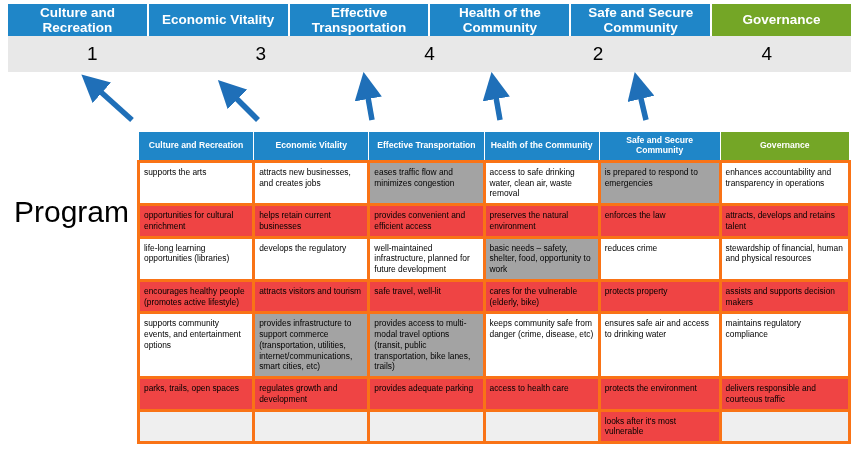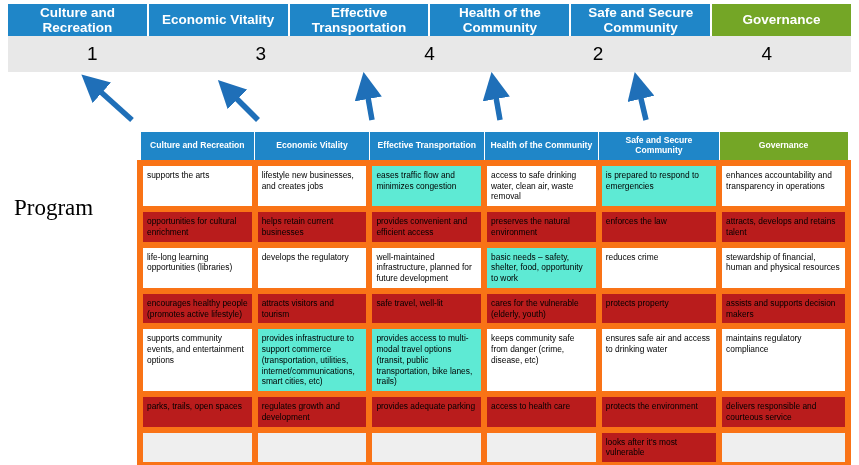--- a/index.html
+++ b/index.html
@@ -72,25 +72,24 @@
     width: 859px;
     height: 66px;
   }
 
   
   .caption {
     position: absolute;
     left: 14px;
     top: 195px;
     width: 120px;
-    font-size: 23px;
+    font-size: 30px;
     color: #000000;
     line-height: 1.12;
     text-align: left;
-    font-family: Liberation Serif, serif;
   }
 
   
   .matrix {
     position: absolute;
     left: 137px;
     top: 131px;
     width: 714px;
     border-collapse: collapse;
     table-layout: fixed;
@@ -107,30 +106,30 @@
     vertical-align: middle;
   }
   .matrix th.green {
     background: #74a626;
   }
   .matrix td {
     font-size: 8.4px;
     color: #000000;
     vertical-align: top;
     padding: 4px 4px;
-    border: 6px solid #f97316;
+    border: 3px solid #f97316;
     line-height: 1.28;
     background: #ffffff;
     height: 14px;
   }
   .matrix tr.alt td {
-    background: #b91c1c;
+    background: #ef4444;
   }
   .matrix td.hl {
-    background: #5eead4;
+    background: #a3a3a3;
   }
   .matrix td.empty {
     background: #ffffff;
   }
   .matrix tr.alt td.empty {
     background: #efefef;
   }
 </style>
 </head>
 <body>
@@ -188,21 +187,21 @@
       <th>Economic Vitality</th>
       <th>Effective Transportation</th>
       <th>Health of the Community</th>
       <th>Safe and Secure Community</th>
       <th class="green">Governance</th>
     </tr>
   </thead>
   <tbody>
       <tr>
         <td>supports the arts</td>
-        <td>lifestyle new businesses, and creates jobs</td>
+        <td>attracts new businesses, and creates jobs</td>
         <td class="hl">eases traffic flow and minimizes congestion</td>
         <td>access to safe drinking water, clean air, waste removal</td>
         <td class="hl">is prepared to respond to emergencies</td>
         <td>enhances accountability and transparency in operations</td>
       </tr>
       <tr class="alt">
         <td>opportunities for cultural enrichment</td>
         <td class="hl">helps retain current businesses</td>
         <td class="hl">provides convenient and efficient access</td>
         <td>preserves the natural environment</td>
@@ -214,39 +213,39 @@
         <td>develops the regulatory</td>
         <td>well-maintained infrastructure, planned for future development</td>
         <td class="hl">basic needs – safety, shelter, food, opportunity to work</td>
         <td>reduces crime</td>
         <td>stewardship of financial, human and physical resources</td>
       </tr>
       <tr class="alt">
         <td>encourages healthy people (promotes active lifestyle)</td>
         <td>attracts visitors and tourism</td>
         <td class="hl">safe travel, well-lit</td>
-        <td>cares for the vulnerable (elderly, youth)</td>
+        <td>cares for the vulnerable (elderly, bike)</td>
         <td class="hl">protects property</td>
         <td>assists and supports decision makers</td>
       </tr>
       <tr>
         <td>supports community events, and entertainment options</td>
         <td class="hl">provides infrastructure to support commerce (transportation, utilities, internet/communications, smart cities, etc)</td>
         <td class="hl">provides access to multi-modal travel options (transit, public transportation, bike lanes, trails)</td>
         <td>keeps community safe from danger (crime, disease, etc)</td>
         <td>ensures safe air and access to drinking water</td>
         <td>maintains regulatory compliance</td>
       </tr>
       <tr class="alt">
         <td class="hl">parks, trails, open spaces</td>
         <td>regulates growth and development</td>
         <td>provides adequate parking</td>
         <td>access to health care</td>
         <td>protects the environment</td>
-        <td>delivers responsible and courteous service</td>
+        <td>delivers responsible and courteous traffic</td>
       </tr>
       <tr class="alt">
         <td class="empty"></td>
         <td class="empty"></td>
         <td class="empty"></td>
         <td class="empty"></td>
         <td class="hl">looks after it's most vulnerable</td>
         <td class="empty"></td>
       </tr>
     </tbody>

